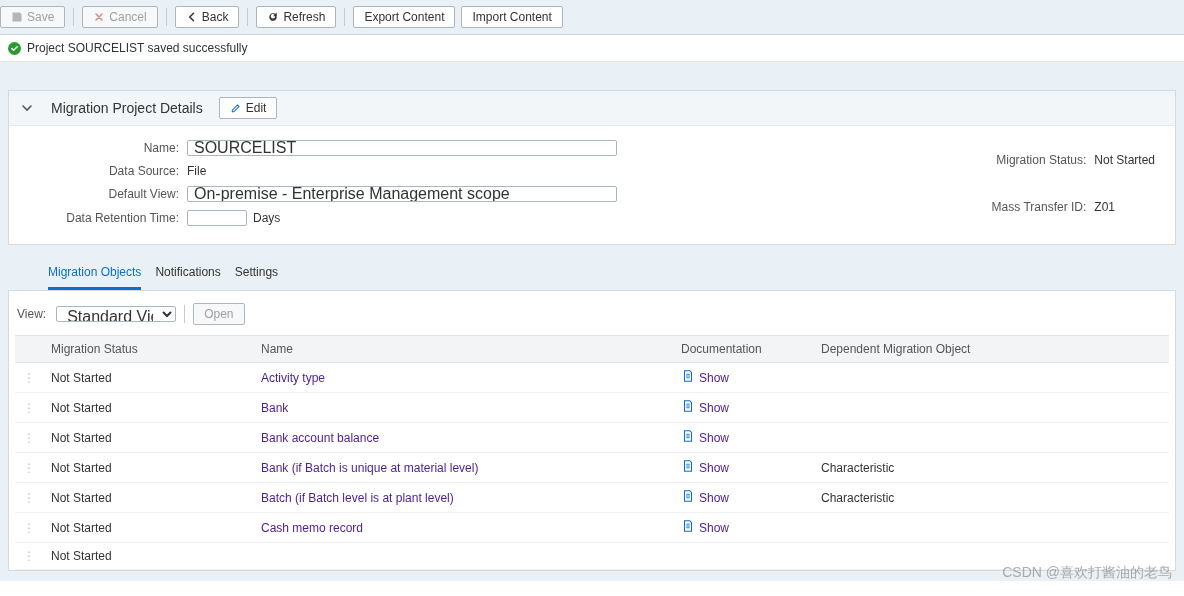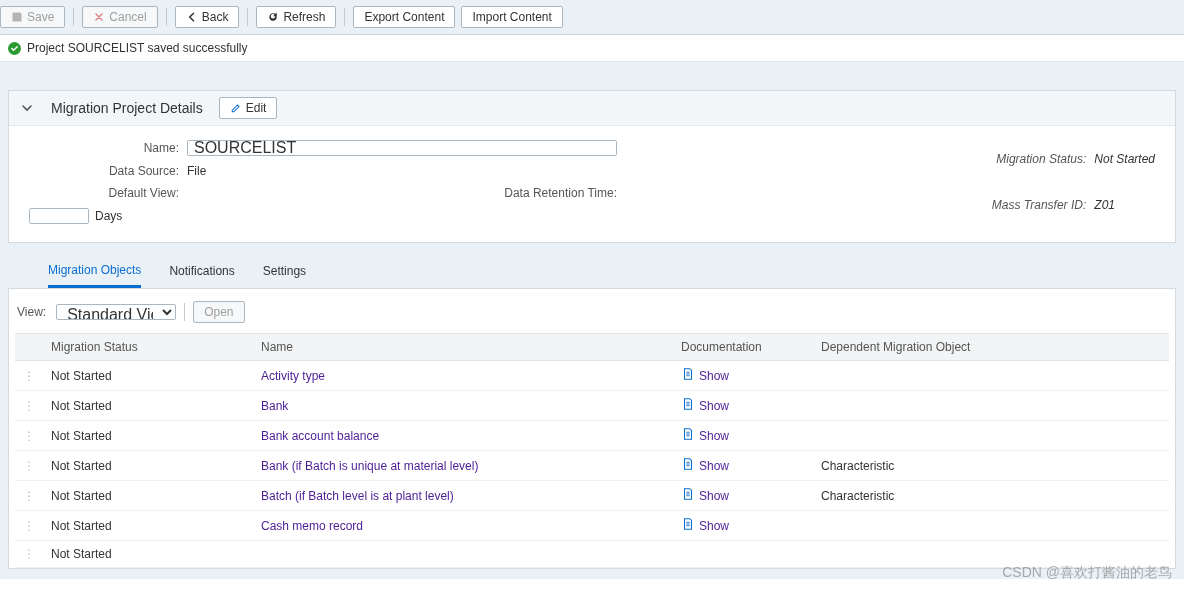--- a/index.html
+++ b/index.html
@@ -21,21 +21,21 @@
   .chev { display: inline-flex; width: 16px; height: 16px; align-items: center; justify-content: center; cursor: pointer; }
   .panel-title { font-size: 14px; color: #333; }
   .form-grid { display: flex; padding: 14px 20px 18px 20px; gap: 40px; }
   .form-col { display: grid; grid-template-columns: 150px auto; row-gap: 10px; column-gap: 12px; align-items: center; gap: 8px; }
   .form-label { text-align: right; color: #555; }
   .form-val { color: #333; }
   input[type="text"].ui, select.ui { height: 16px; border: 1px solid #abb7c0; border-radius: 2px; padding: 0 6px; font-size: 16px; color: #333; background: #fff; }
   .wide { width: 430px; }
   .narrow { width: 60px; }
   .days { display: inline-flex; align-items: center; gap: 6px; }
-  .tabs { display: flex; gap: 28px; padding: 0 40px; background: #eaf1f6; margin-top: 10px; align-items: center; }
+  .tabs { display: flex; gap: 14px; padding: 0 40px; background: #eaf1f6; margin-top: 10px; }
   .tab { padding: 10px 0 8px 0; cursor: pointer; color: #333; border-bottom: 2px solid transparent; }
   .tab.active { color: #0a6ed1; border-bottom: 3px solid #0a6ed1; }
   .table-wrap { background: #fff; border: 1px solid #d3dbe0; margin-top: 0; padding: 8px 6px 0 6px; }
   .table-toolbar { display: flex; align-items: center; gap: 6px; padding: 4px 2px 10px 2px; }
   .view-label { color: #555; margin-right: 4px; }
   table.grid { width: 100%; border-collapse: collapse; table-layout: fixed; }
   table.grid th { text-align: left; font-weight: normal; background: #f2f4f5; border-top: 1px solid #e0e4e7; border-bottom: 1px solid #e0e4e7; padding: 6px 8px; color: #555; }
   table.grid td { padding: 6px 8px; border-bottom: 1px solid #eef1f3; }
   .col-drag { width: 28px; }
   .col-status { width: 210px; }
@@ -122,28 +122,29 @@
     </div>
     <div class="form-grid">
       <div class="form-col">
         <div class="form-label">Name:</div>
         <div><input type="text" class="ui wide" value="SOURCELIST" style=""></div>
 
         <div class="form-label">Data Source:</div>
         <div class="form-val">File</div>
 
         <div class="form-label">Default View:</div>
+        <div><input type="text" class="ui wide" value="On-premise - Enterprise Management scope" style=""></div>
 
         <div class="form-label">Data Retention Time:</div>
         <div class="days">
           <input type="text" class="ui narrow" value="" style="">
           <span>Days</span>
         </div>
       </div>
-      <div class="form-col" style="margin-left:auto; grid-template-columns: 130px auto; font-style: italic;">
+      <div class="form-col" style="margin-left:auto; grid-template-columns: 130px auto;">
         <div class="form-label">Migration Status:</div>
         <div class="form-val">Not Started</div>
 
         <div class="form-label">Mass Transfer ID:</div>
         <div class="form-val">Z01</div>
       </div>
     </div>
   </div>
 
   <div class="tabs">

